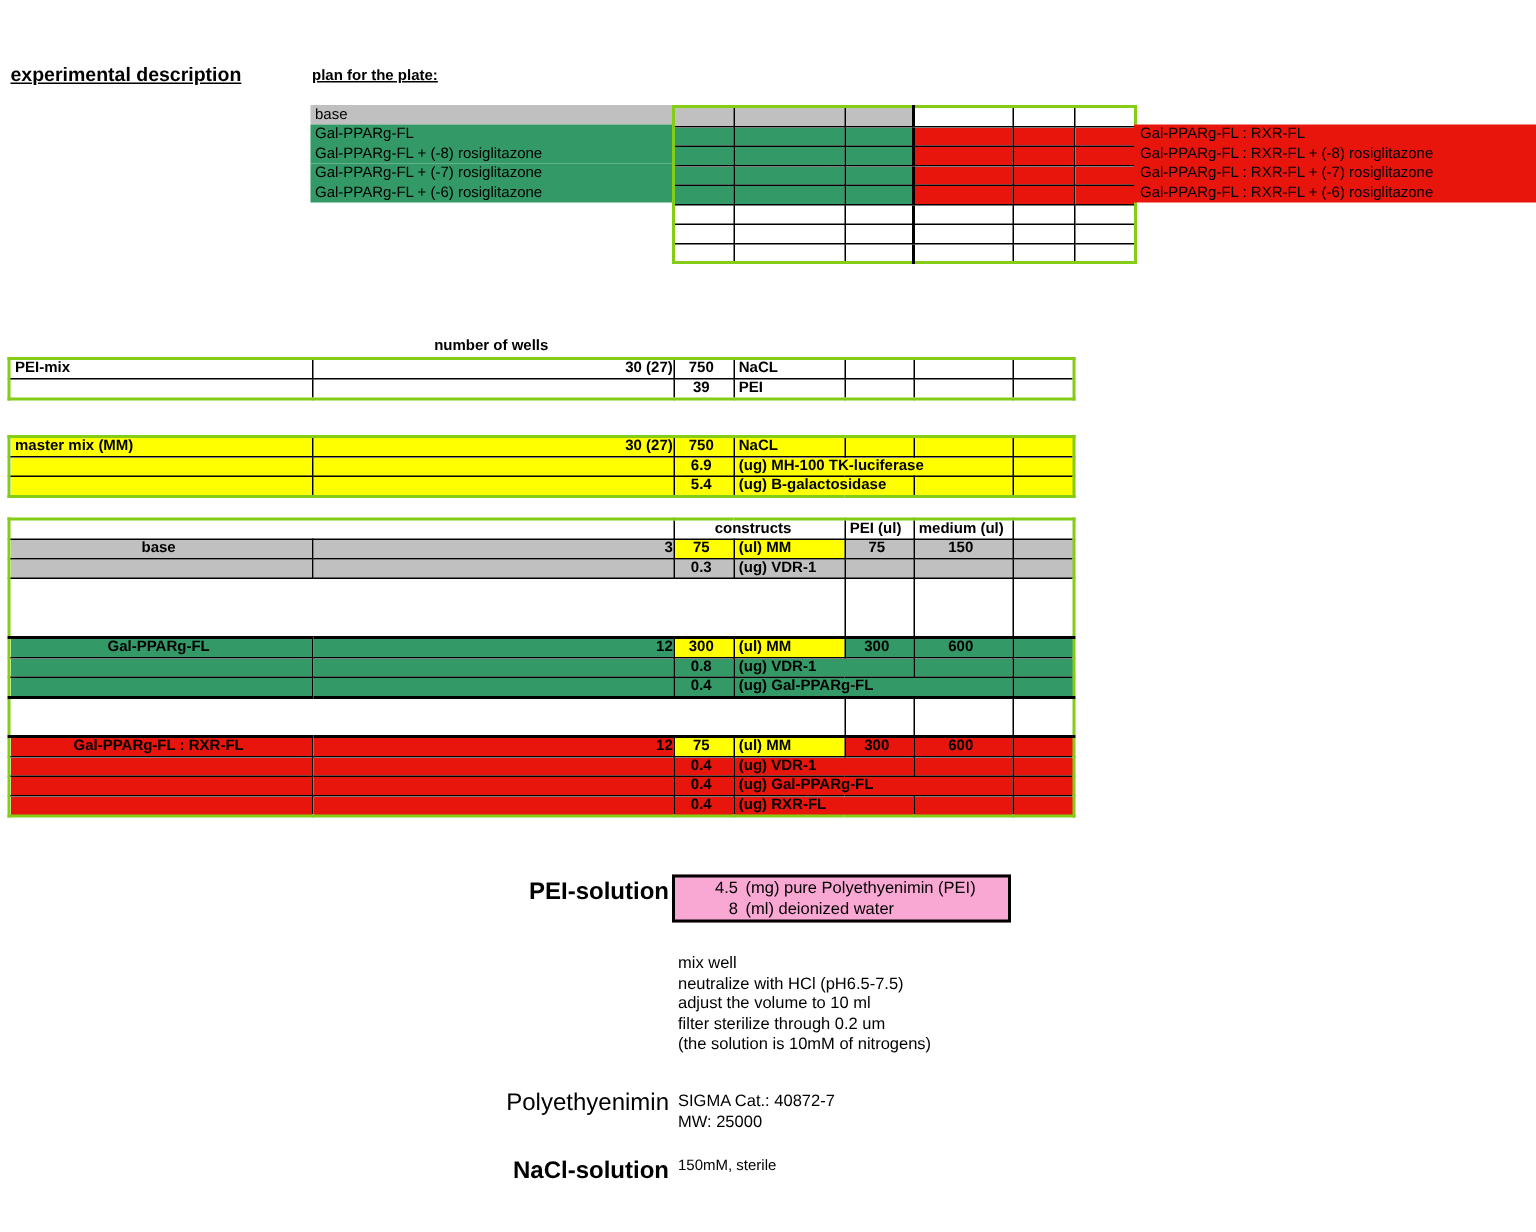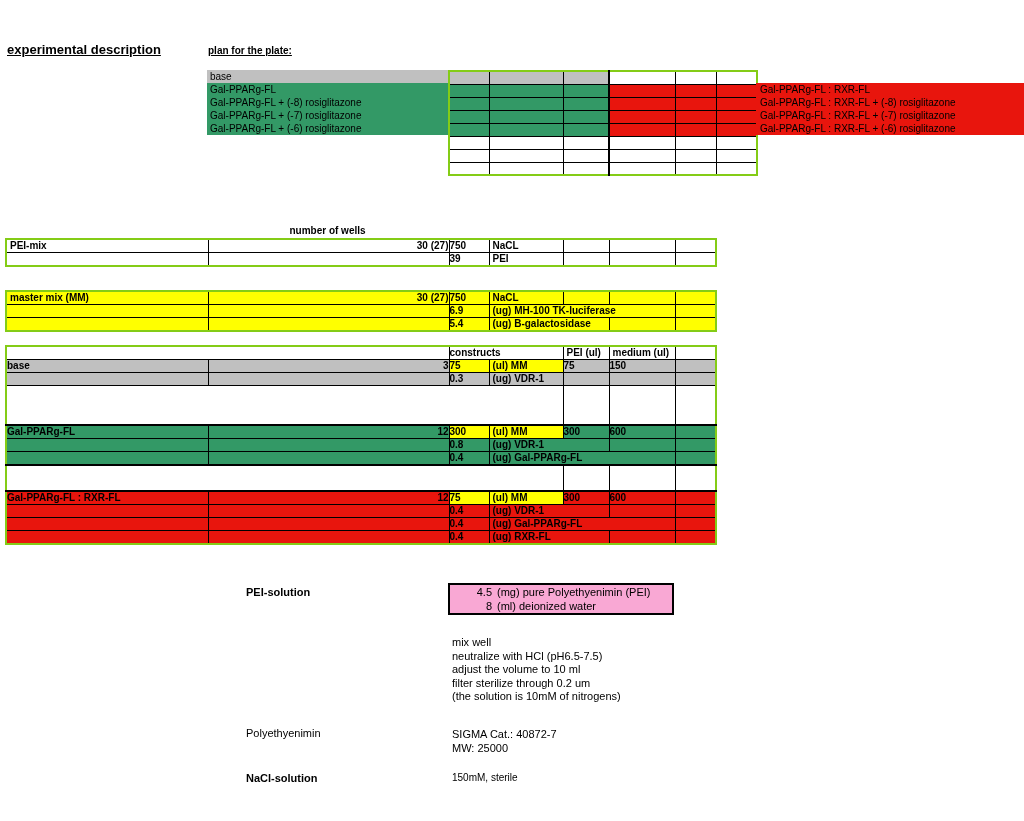--- a/index.html
+++ b/index.html
@@ -26,34 +26,34 @@
   
   table.sheet{border-collapse:collapse;table-layout:fixed;border:2px solid #84cc16;
               font-size:10px;font-weight:bold;line-height:12px}
   table.sheet td{padding:0;height:13px;white-space:nowrap;overflow:hidden}
   td.b{border:1px solid #000}
   td.nob{border:none}
   td.dv{border-left:2px solid #000}
   td.bt2{border-top:2px solid #000}
   td.bb2{border-bottom:2px solid #000}
   .tl{text-align:left;padding-left:3px!important}
-  .tr{text-align:left;padding-right:3px!important}
+  .tr{text-align:center;padding-right:3px!important}
   .tc{text-align:right}
   .hdr td{height:20px;vertical-align:middle}
   .pr8{padding-right:8px!important}
 
   
   .grid-pos{left:448px;top:70px}
   .wells-hdr{left:207px;top:225px;width:241px;text-align:center;font-size:10px;font-weight:bold}
   .pei-pos{left:5px;top:238px}
   .mm-pos{left:5px;top:290px}
   .con-pos{left:5px;top:345px}
 
   
-  .lab-right{width:200px;text-align:left;font-size:11px;white-space:nowrap}
+  .lab-right{width:200px;text-align:right;font-size:16px;white-space:nowrap}
   .bold{font-weight:bold}
   .sol-label{left:246px;top:586px}
   .sol-box{left:448px;top:583px;width:226px;border:2px solid #000;font-size:11px;background:#f9a8d4}
   .sol-box .row{display:flex;line-height:14px}
   .sol-box .qty{width:42px;text-align:right;flex:0 0 42px}
   .sol-box .desc{margin-left:5px;white-space:nowrap}
   .steps{left:452px;top:636px;font-size:11px}
   .steps div{line-height:13.6px;white-space:nowrap}
   .poly-label{left:246px;top:727px}
   .poly-val{left:452px;top:727px;font-size:11px;}

